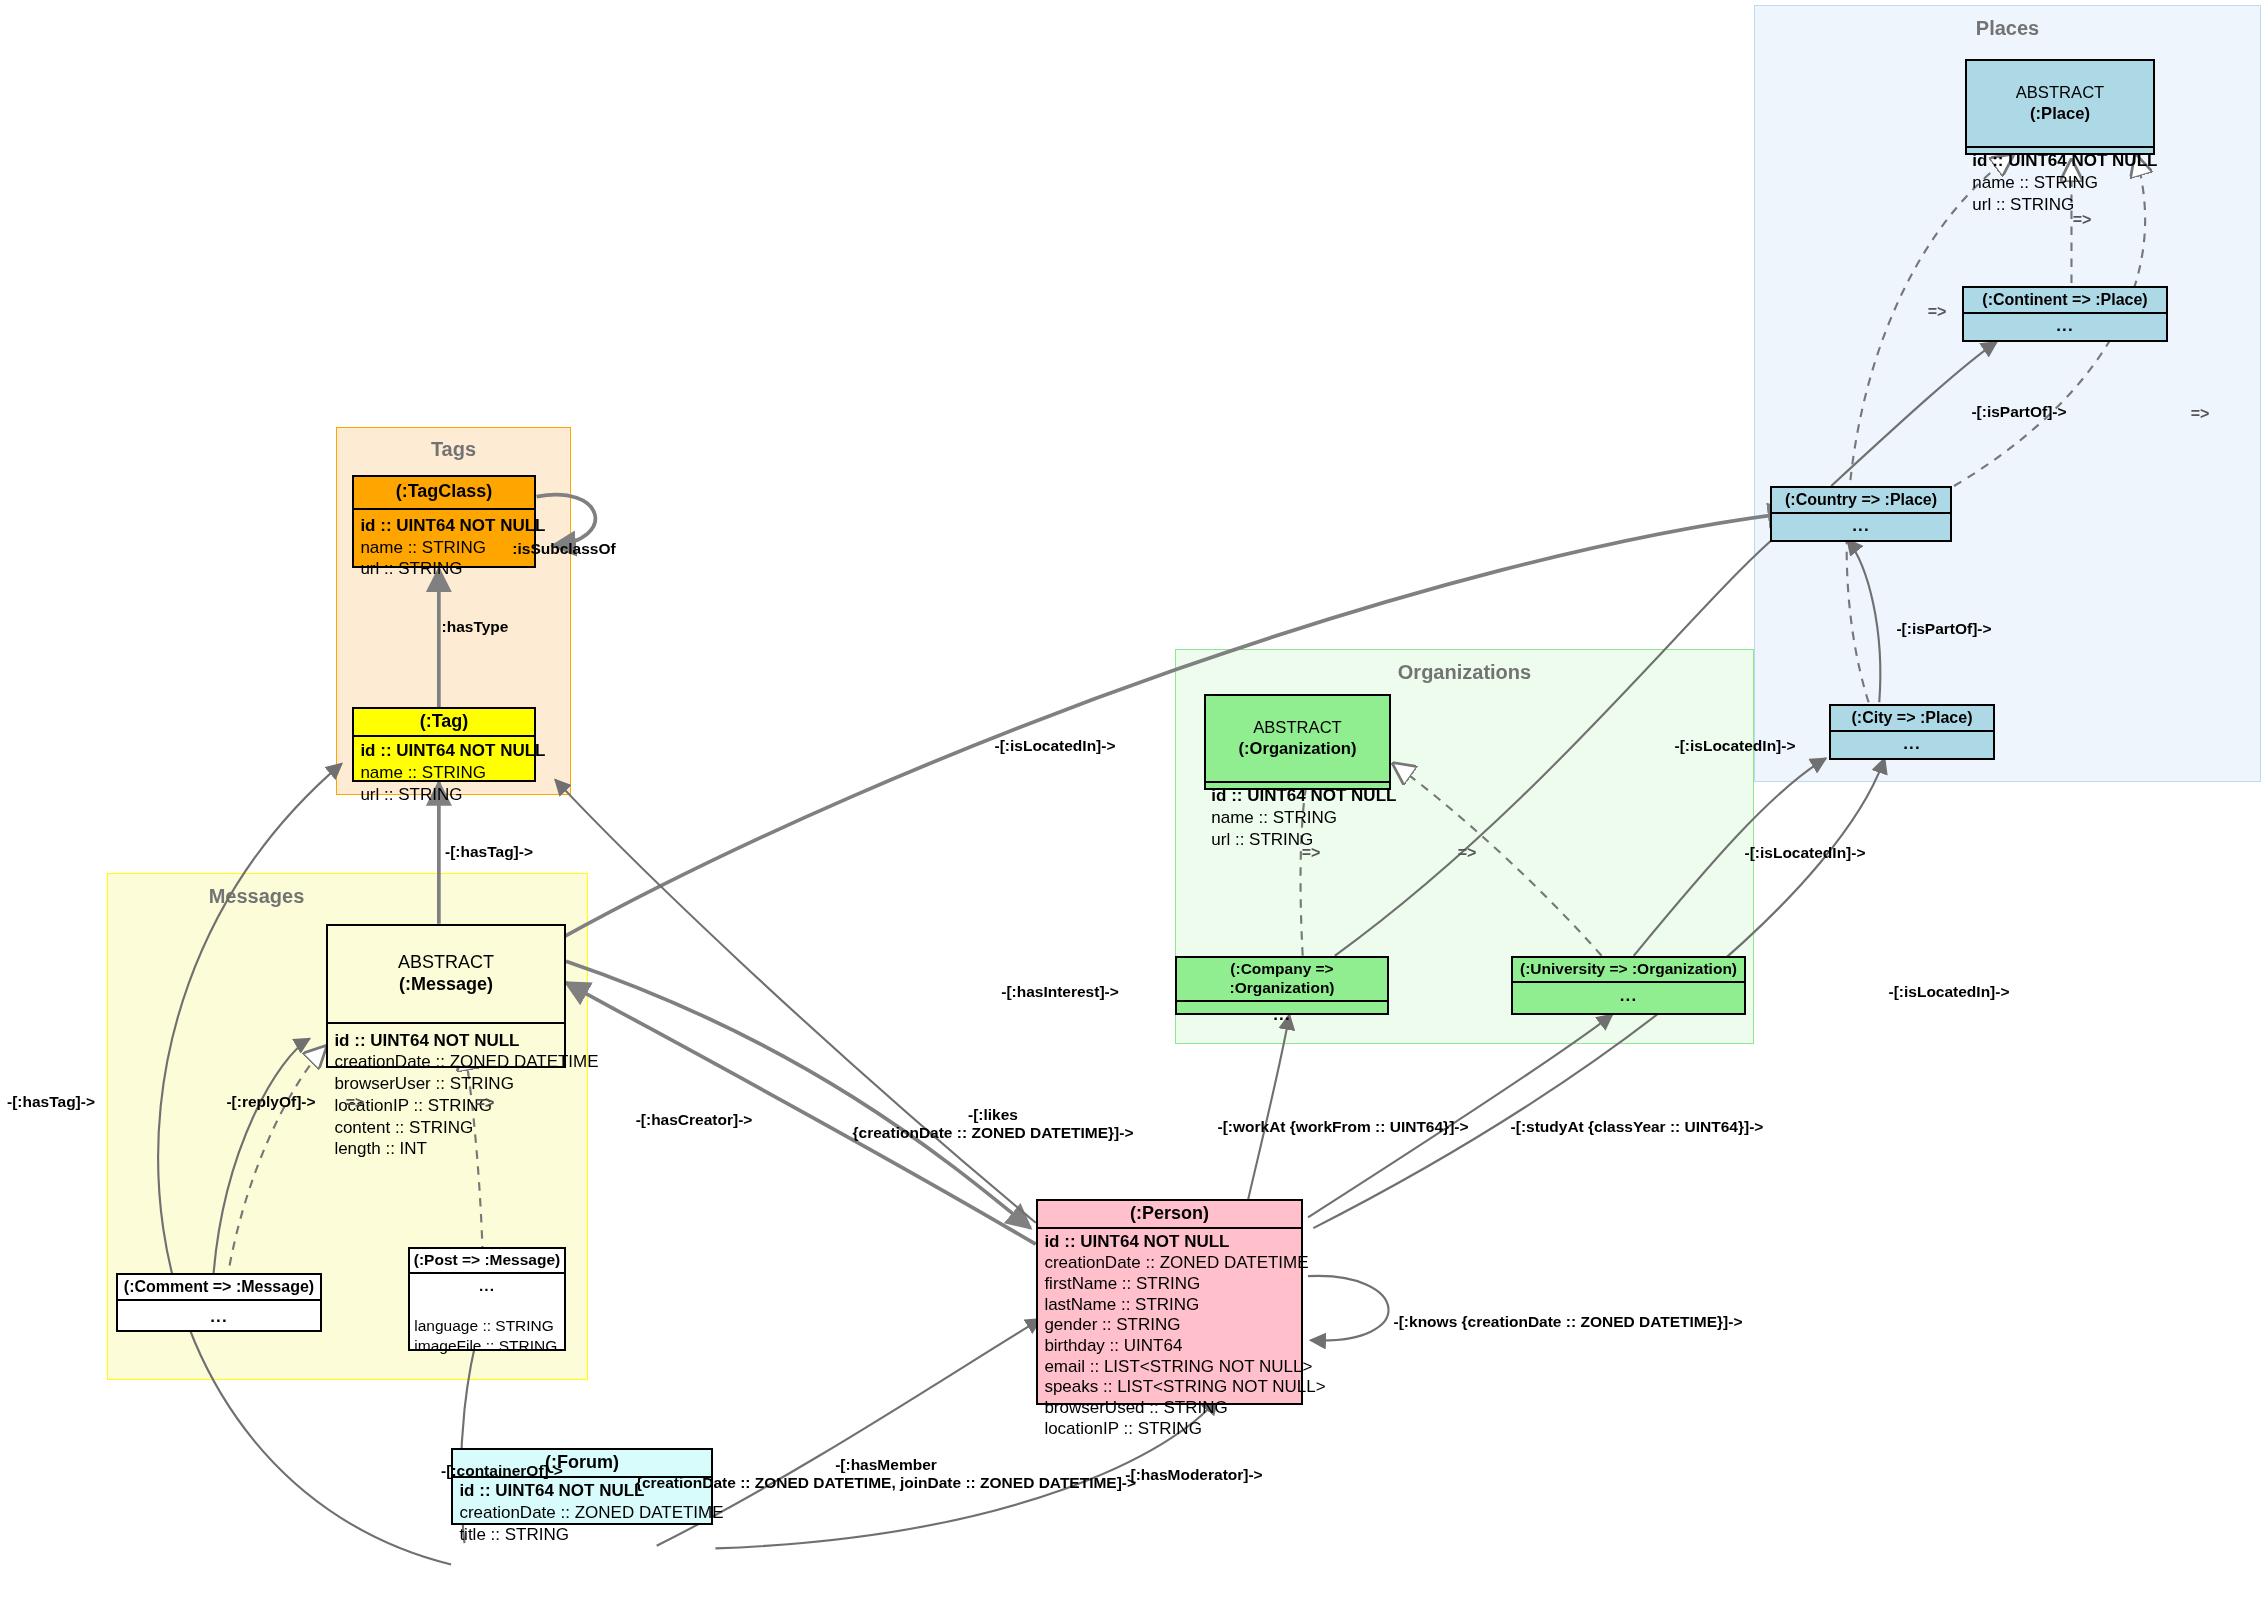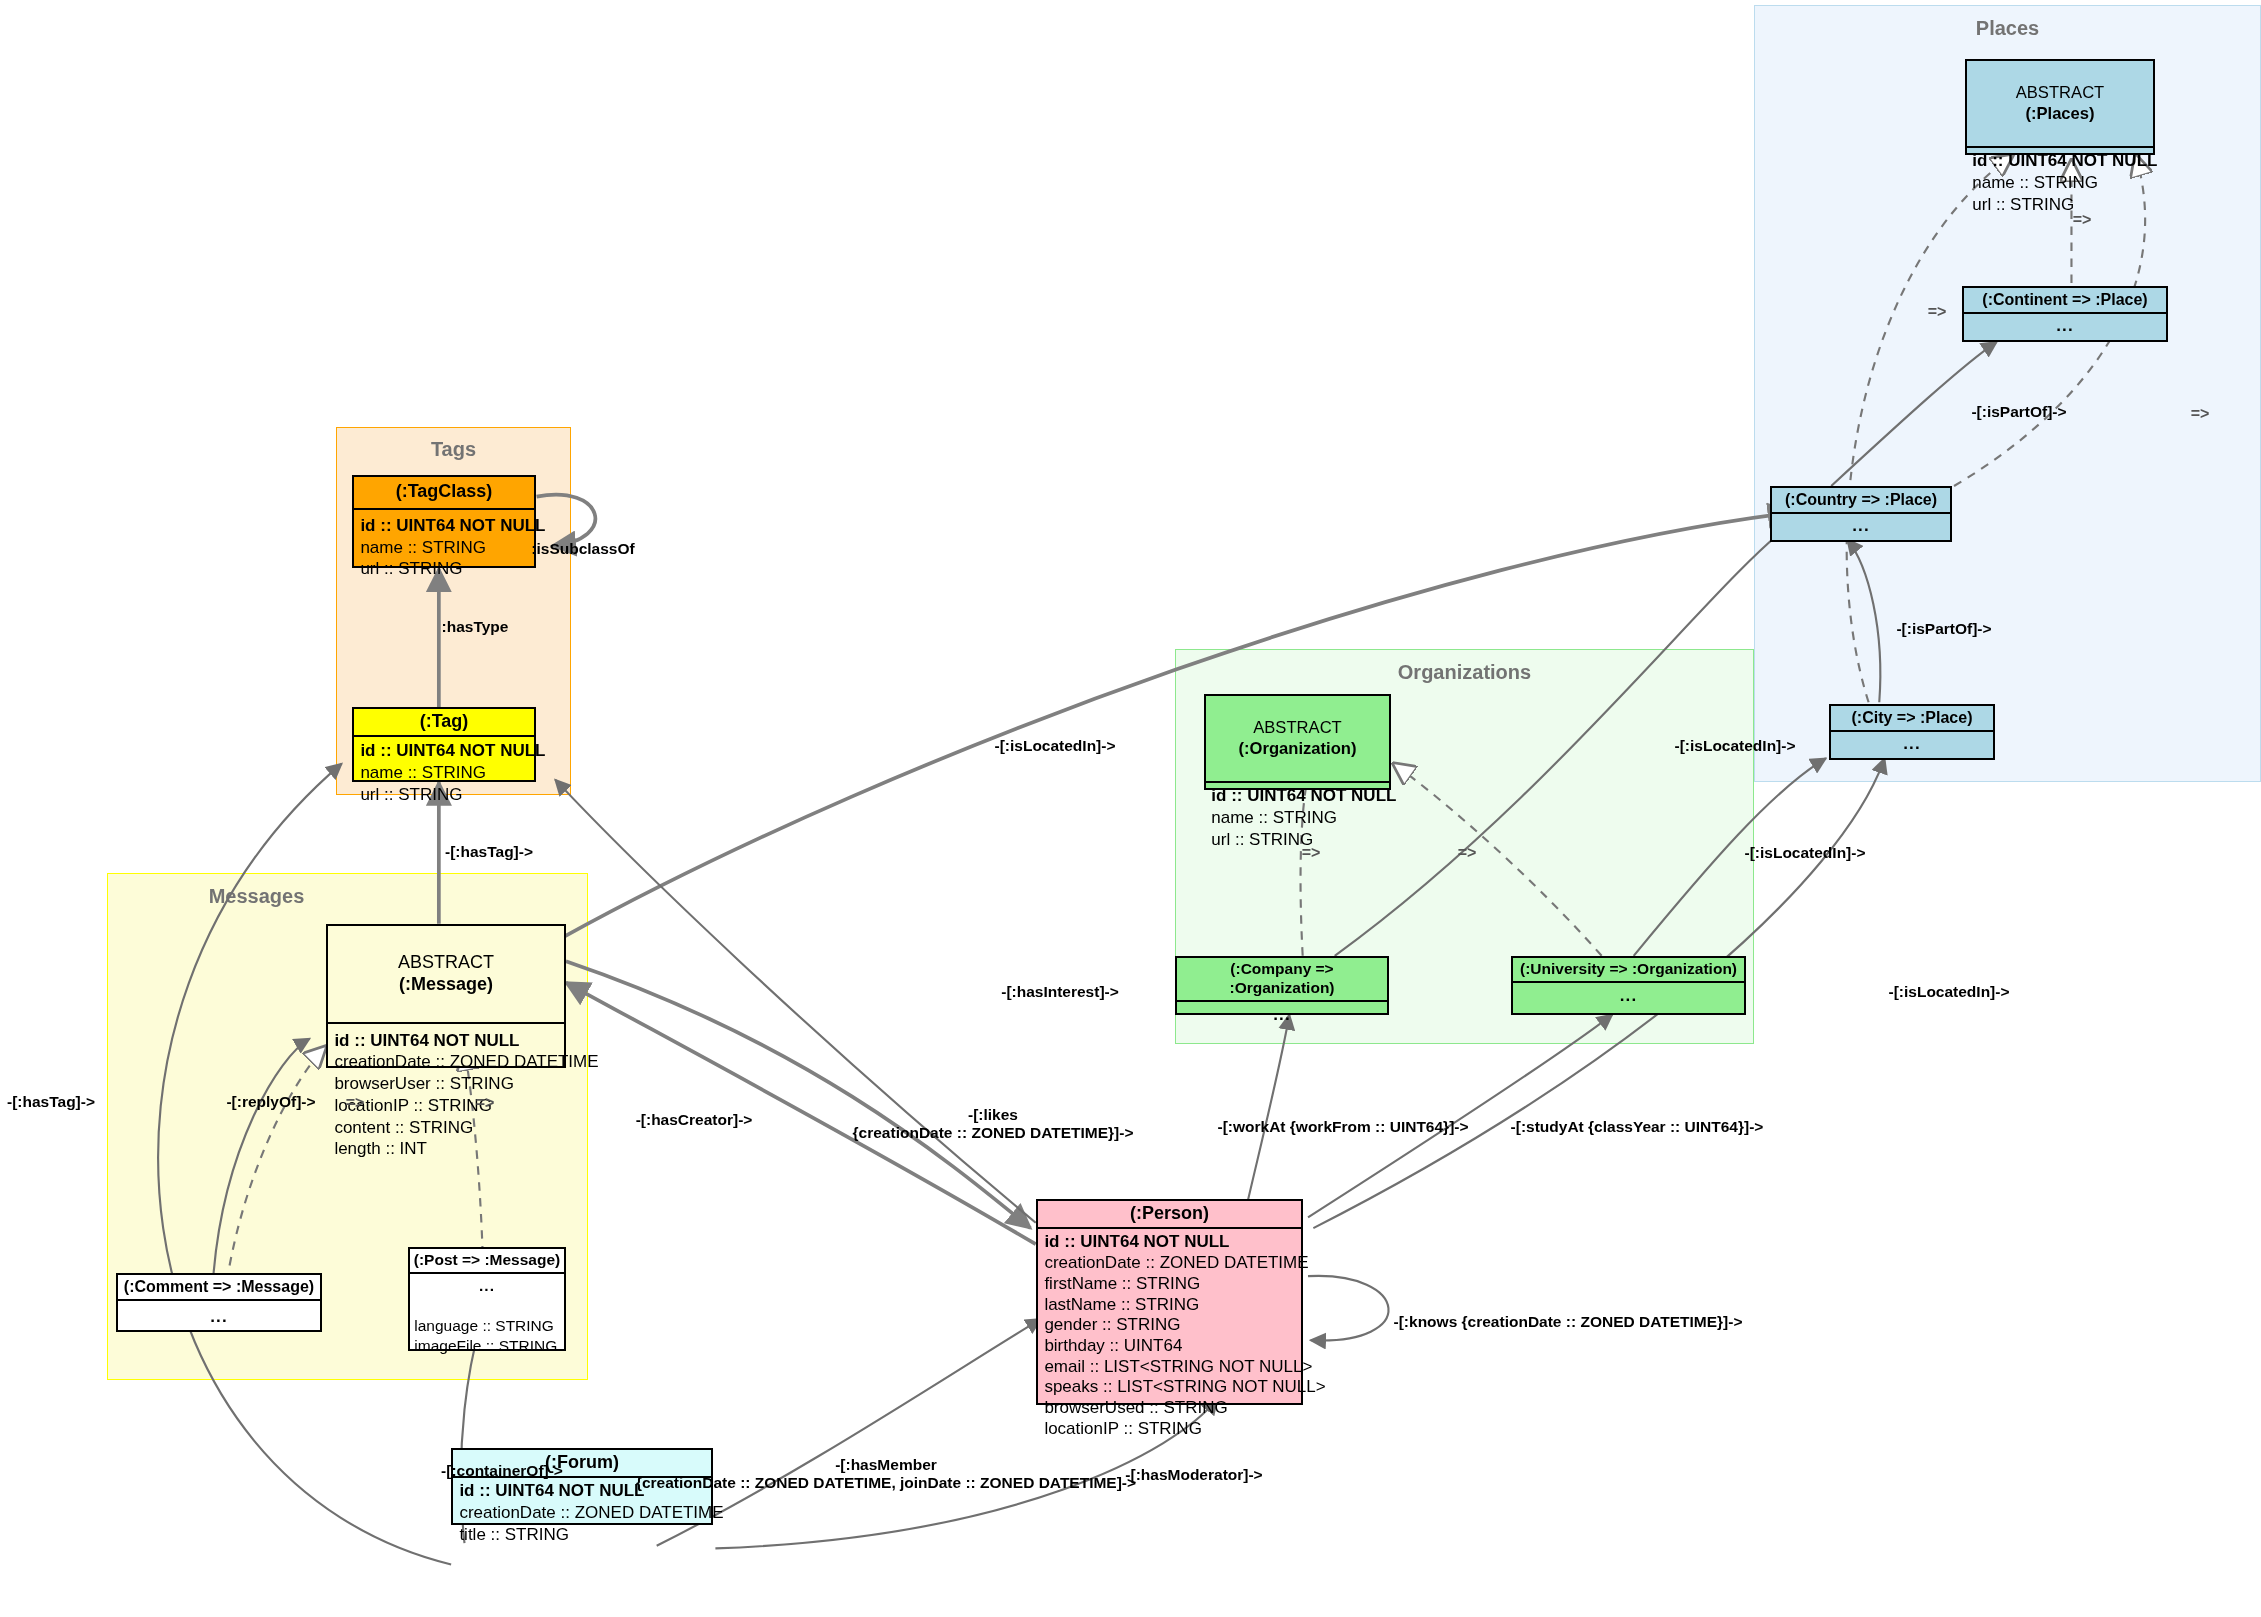--- a/index.html
+++ b/index.html
@@ -211,21 +211,21 @@
   <div class="node" style="left:1511px;top:956px;width:235px;height:59px;background:#90ee90;">
     <div class="hdr" style="padding:2.1px 3.2px;font-size:15.5px;">(:University =&gt; :Organization)</div>
     <div class="body center" style="padding:2.1px;">
       <div class="dots">...</div>
     </div>
   </div>
 
   <div class="node" style="left:1965px;top:59px;width:190px;height:96px;background:#add8e6;">
     <div class="hdr abs" style="padding:2.1px 4.3px;font-size:16.6px;">
       <span>ABSTRACT</span>
-      <b>(:Places)</b>
+      <b>(:Place)</b>
     </div>
     <div class="body" style="padding:2.1px 5.3px;">
       <div class="row pk">id :: UINT64 NOT NULL</div>
       <div class="row">name :: STRING</div>
       <div class="row">url :: STRING</div>
     </div>
   </div>
 
   <div class="node" style="left:1962px;top:286px;width:206px;height:56px;background:#add8e6;">
     <div class="hdr" style="padding:2.1px 3.2px;font-size:16px;">(:Continent =&gt; :Place)</div>
@@ -241,21 +241,21 @@
     </div>
   </div>
 
   <div class="node" style="left:1829px;top:704px;width:166px;height:56px;background:#add8e6;">
     <div class="hdr" style="padding:2.1px 3.2px;font-size:16px;">(:City =&gt; :Place)</div>
     <div class="body center" style="padding:1.1px;">
       <div class="dots">...</div>
     </div>
   </div>
 
-  <div class="elabel" style="left:583px;top:549px;">:isSubclassOf</div>
+  <div class="elabel" style="left:564px;top:549px;">:isSubclassOf</div>
   <div class="elabel" style="left:475px;top:627px;">:hasType</div>
   <div class="elabel" style="left:489px;top:852px;">-[:hasTag]-&gt;</div>
   <div class="elabel" style="left:51px;top:1102px;">-[:hasTag]-&gt;</div>
   <div class="elabel" style="left:271px;top:1102px;">-[:replyOf]-&gt;</div>
   <div class="elabel" style="left:502px;top:1471px;">-[:containerOf]-&gt;</div>
   <div class="elabel" style="left:694px;top:1120px;">-[:hasCreator]-&gt;</div>
   <div class="elabel" style="left:993px;top:1124px;">-[:likes
 {creationDate :: ZONED DATETIME}]-&gt;</div>
   <div class="elabel" style="left:1060px;top:992px;">-[:hasInterest]-&gt;</div>
   <div class="elabel" style="left:886px;top:1474px;">-[:hasMember

